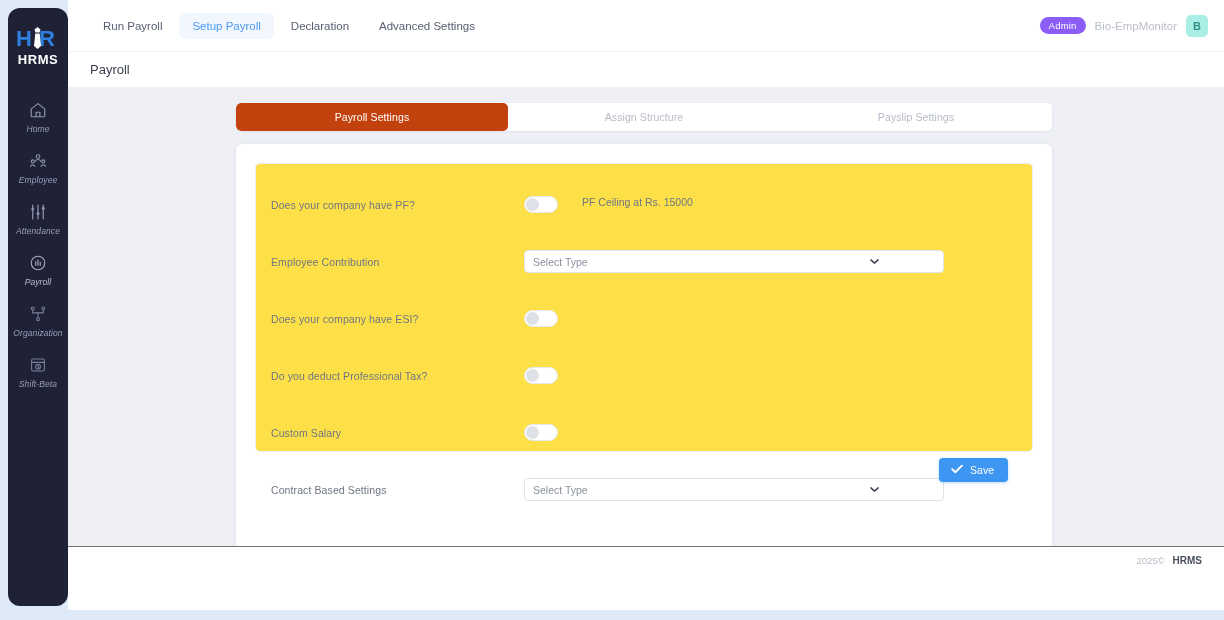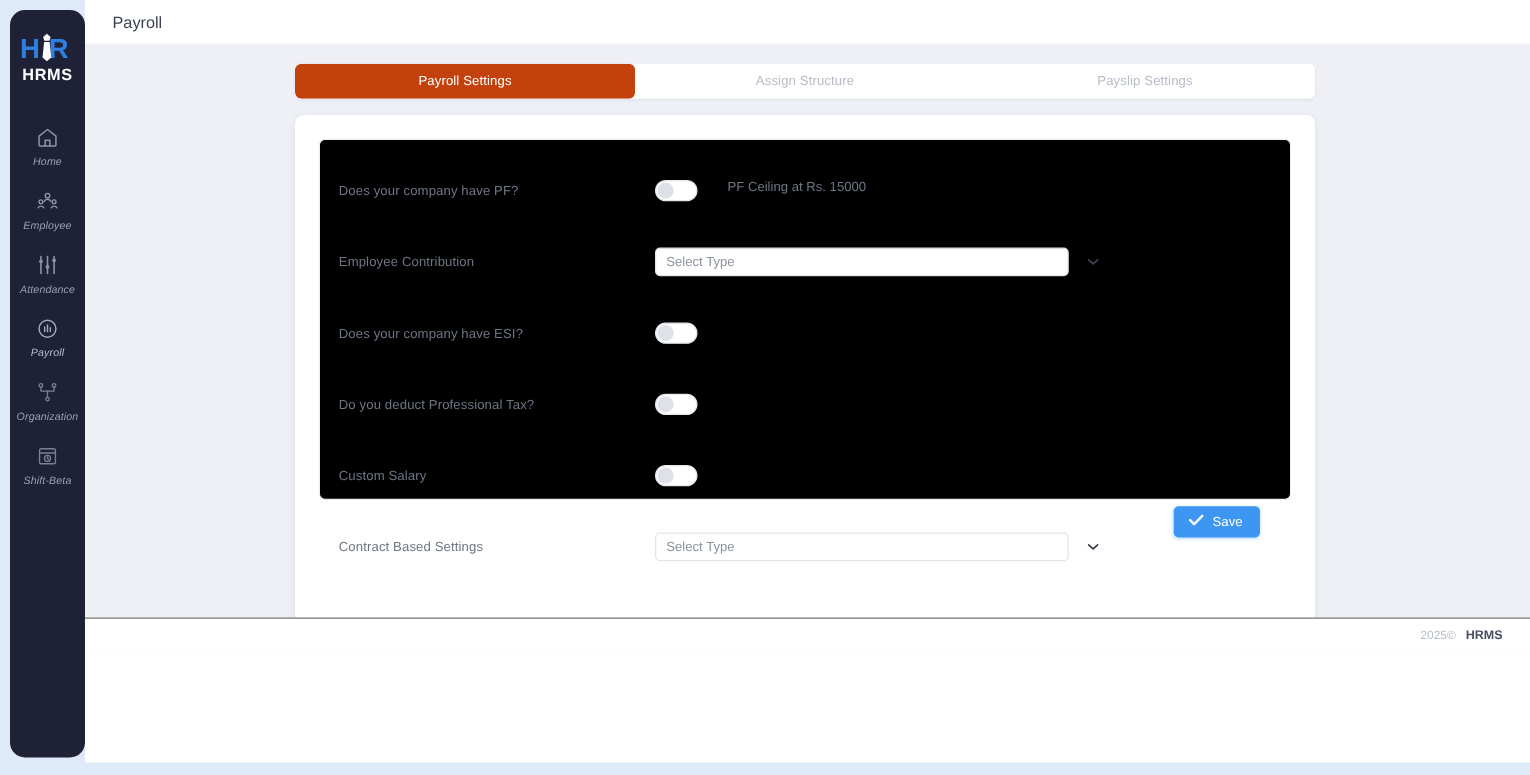--- a/index.html
+++ b/index.html
@@ -171,21 +171,21 @@
     left: 168px; top: 56px;
     width: 816px; height: 406px;
     background: #ffffff;
     border-radius: 7px;
     box-shadow: 0 2px 7px rgba(40,50,80,0.08);
   }
   .inner-card {
     position: absolute;
     left: 19px; top: 19px;
     width: 778px; height: 289px;
-    background: #000000;
+    background: #fde047;
     border: 1px solid #edeef2;
     border-radius: 5px;
     padding: 22px 13px 0 13px;
   }
 
   .form-row {
     display: flex;
     align-items: center;
     min-height: 37px;
     margin-bottom: 0;
@@ -218,21 +218,21 @@
   .toggle-note {
     font-size: 10.5px;
     color: #6f7585;
   }
 
   .select-wrap {
     position: relative;
     width: 363px;
   }
   .select-box {
-    width: 331px; height: 23px;
+    width: 420px; height: 23px;
     border: 1px solid #e2e4ea;
     border-radius: 4px;
     background: #ffffff;
     display: flex; align-items: center;
     padding: 0 8px;
     font-size: 10.5px;
     color: #8b919f;
     cursor: pointer;
   }
   .select-arrow {
@@ -369,20 +369,42 @@
           </svg>
         </span>
         <span class="nav-label">Shift-Beta</span>
       </div>
 
     </div>
   </div>
 
   <div class="main">
 
+    <div class="topbar">
+      <div class="tabs-top">
+        <div class="top-tab">
+          <span>Run Payroll</span>
+        </div>
+        <div class="top-tab active">
+          <span>Setup Payroll</span>
+        </div>
+        <div class="top-tab">
+          <span>Declaration</span>
+        </div>
+        <div class="top-tab">
+          <span>Advanced Settings</span>
+        </div>
+      </div>
+
+      <div class="topbar-right">
+        <span class="role-badge">Admin</span>
+        <span class="org-name">Bio-EmpMonitor</span>
+        <span class="avatar">B</span>
+      </div>
+    </div>
 
     <div class="pagetitle-bar">
       <span class="pagetitle">Payroll</span>
     </div>
 
     <div class="content">
 
       <div class="tabstrip">
         <div class="ts-tab active">
           <span>Payroll Settings</span>

